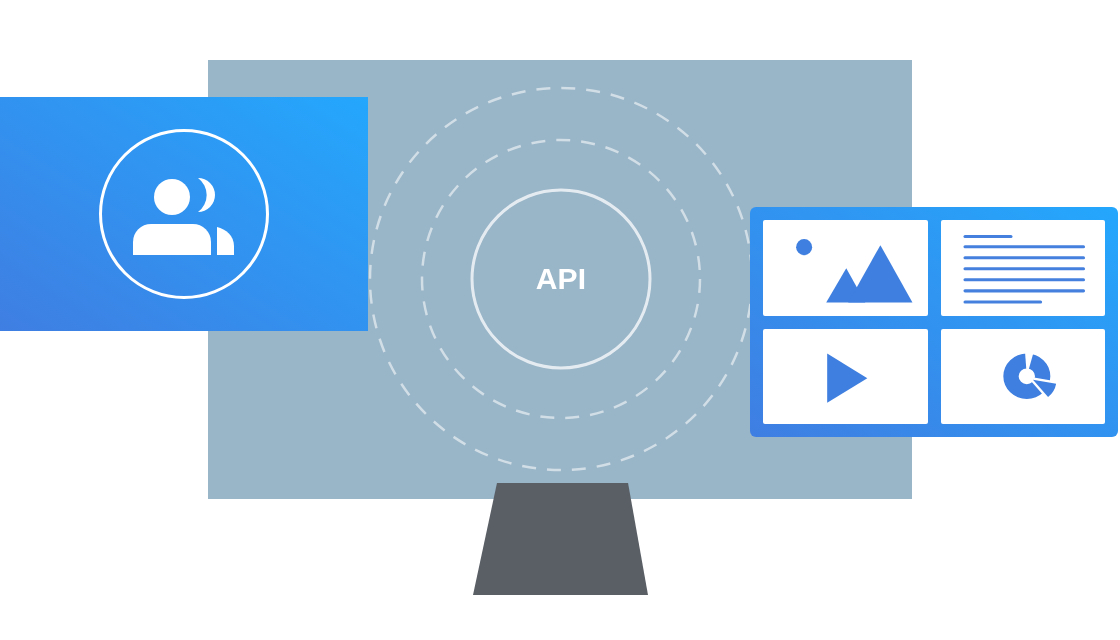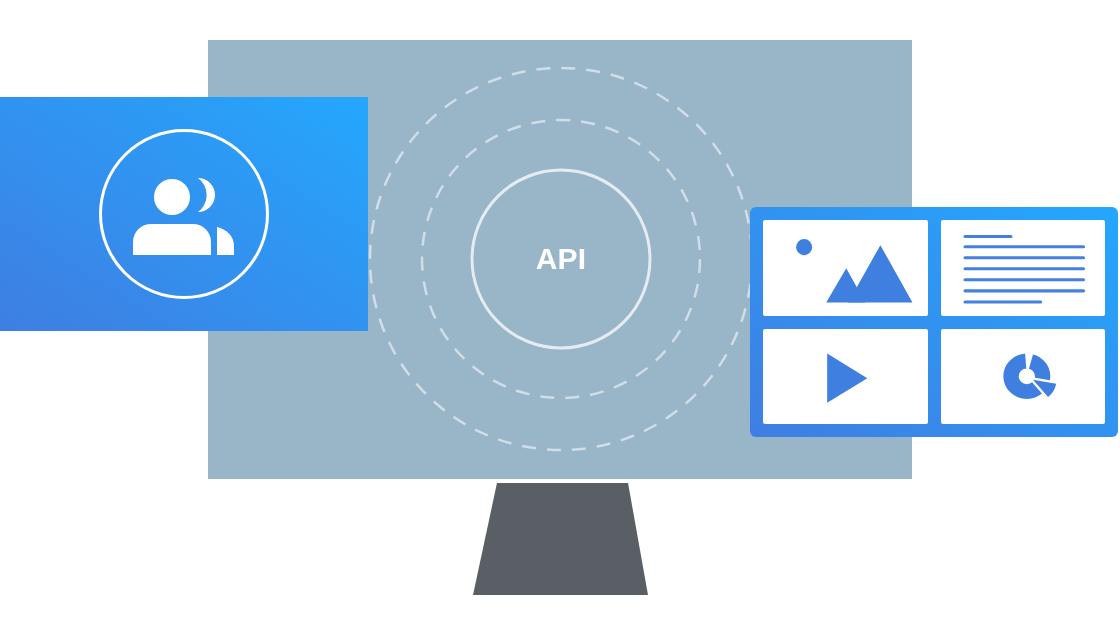--- a/index.html
+++ b/index.html
@@ -15,21 +15,21 @@
     --white:#ffffff;
   }
   html,body{margin:0;padding:0;background:var(--page-bg);}
   .stage{
     position:relative;width:1120px;height:640px;overflow:hidden;
     background:var(--page-bg);
     font-family:"Liberation Sans","DejaVu Sans",sans-serif;
   }
   
   .screen{
-    position:absolute;left:208px;top:40px;width:704px;height:439px;
+    position:absolute;left:208px;top:60px;width:704px;height:439px;
     background:var(--screen);overflow:hidden;
   }
   .rings{position:absolute;left:0;top:0;}
   .ring{fill:none;stroke:var(--ring-white);stroke-width:2.5;stroke-dasharray:14 11;}
   .hub{fill:none;stroke:var(--circle-white);stroke-width:3;}
   .gateway-label{
     position:absolute;left:353px;top:219px;transform:translate(-50%,-50%);
     text-align:center;color:var(--white);font-size:30px;font-weight:bold;
     line-height:36px;letter-spacing:0.2px;white-space:nowrap;
   }

